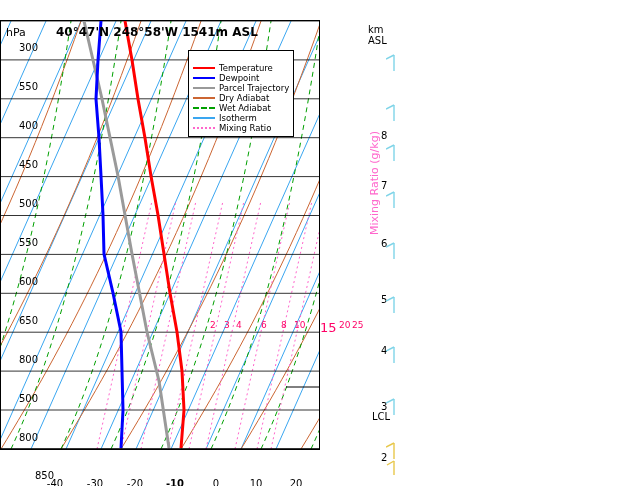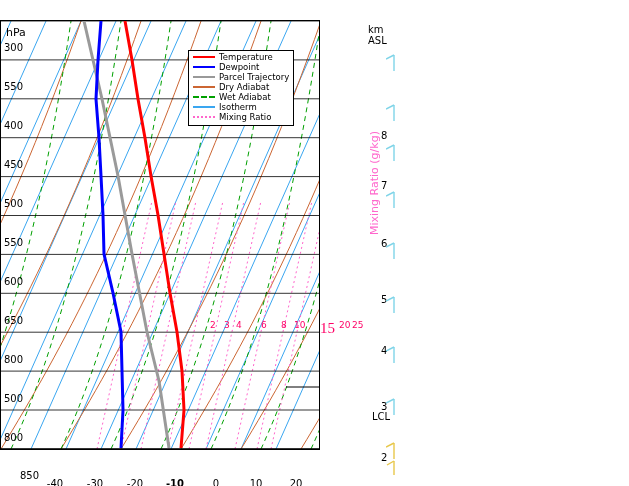--- a/index.html
+++ b/index.html
@@ -10,46 +10,47 @@
 
   
   #skewt{left:0;top:0;width:400px;height:486px;}
   #hpa-label{left:6px;top:6px;font-size:11px;color:#000;}
   #title{left:56px;top:5px;font-size:12px;font-weight:bold;color:#000;white-space:nowrap;}
   #kmasl{left:368px;top:4px;font-size:10px;color:#000;line-height:11px;text-align:left;}
 
   #plot{left:42px;top:27px;width:320px;height:430px;border:1px solid #000;box-sizing:border-box;overflow:hidden;background:#fff;}
   #plot svg{display:block;}
 
-  .ylab{position:absolute;font-size:10px;color:#000;width:34px;}
+  .ylab{position:absolute;font-size:10px;color:#000;text-align:right;width:34px;}
   .rlab{position:absolute;font-size:10px;color:#000;text-align:left;width:24px;}
   .xlab{position:absolute;font-size:10px;color:#000;text-align:center;width:30px;}
 
   #xaxis-title{left:42px;top:470px;width:320px;text-align:center;font-size:11px;color:#000;}
 
-  #legend{position:absolute;left:188px;top:30px;background:#fff;border:1px solid #000;padding:1px 4px 3px 4px;font-size:8.5px;line-height:10px;color:#000;}
+  #legend{position:absolute;left:188px;top:30px;background:#fff;border:1px solid #000;padding:12px 4px 3px 4px;font-size:8.5px;line-height:10px;color:#000;}
   #legend .lrow{display:flex;align-items:center;height:10px;white-space:nowrap;}
   #legend .ln{width:22px;height:0;border-top-width:2px;border-top-style:solid;margin-right:4px;}
 
   #mixing-label{position:absolute;left:368px;top:215px;font-size:11px;color:#ff66cc;transform:rotate(-90deg);transform-origin:left top;white-space:nowrap;}
   #lcl-label{position:absolute;left:372px;top:391px;font-size:10px;color:#000;}
 
   
   #rightcol{left:404px;top:0;width:225px;height:486px;}
 
   .wb{position:absolute;}
 </style>
 </head>
 <body>
 
 <div id="root">
 
   <div id="skewt" class="abs">
 
     <div id="hpa-label" class="abs">hPa</div>
+    <div id="title" class="abs">40°47'N 248°58'W 1541m ASL</div>
     <div id="kmasl" class="abs">
       <div>km</div>
       <div>ASL</div>
     </div>
 
     <div id="plot">
       <svg width="318" height="428" viewBox="0 0 318 428" xmlns="http://www.w3.org/2000/svg">
         <defs>
           <clipPath id="clip">
               <rect x="0" y="0" width="318" height="428"></rect>
@@ -168,21 +169,21 @@
     <div class="xlab" style="left:281px;top:458px;">20</div>
     <div class="xlab" style="left:321px;top:482px;">30</div>
 
 
     <div class="abs" style="left:210px;top:300px;font-size:9px;color:#ff0066;">2</div>
     <div class="abs" style="left:224px;top:300px;font-size:9px;color:#ff0066;">3</div>
     <div class="abs" style="left:236px;top:300px;font-size:9px;color:#ff0066;">4</div>
     <div class="abs" style="left:261px;top:300px;font-size:9px;color:#ff0066;">6</div>
     <div class="abs" style="left:281px;top:300px;font-size:9px;color:#ff0066;">8</div>
     <div class="abs" style="left:294px;top:300px;font-size:9px;color:#ff0066;">10</div>
-    <div class="abs" style="left:320px;top:300px;font-size:15px;color:#ff0066;font-family:Liberation Serif, serif;">15</div>
+    <div class="abs" style="left:320px;top:300px;font-size:13px;color:#ff0066;">15</div>
     <div class="abs" style="left:339px;top:300px;font-size:9px;color:#ff0066;">20</div>
     <div class="abs" style="left:352px;top:300px;font-size:9px;color:#ff0066;">25</div>
 
     <div id="mixing-label">Mixing Ratio (g/kg)</div>
 
     <div id="legend">
       <div class="lrow">
         <span class="ln" style="border-top-color:#ff0000;"></span>
         <span>Temperature</span>
       </div>

